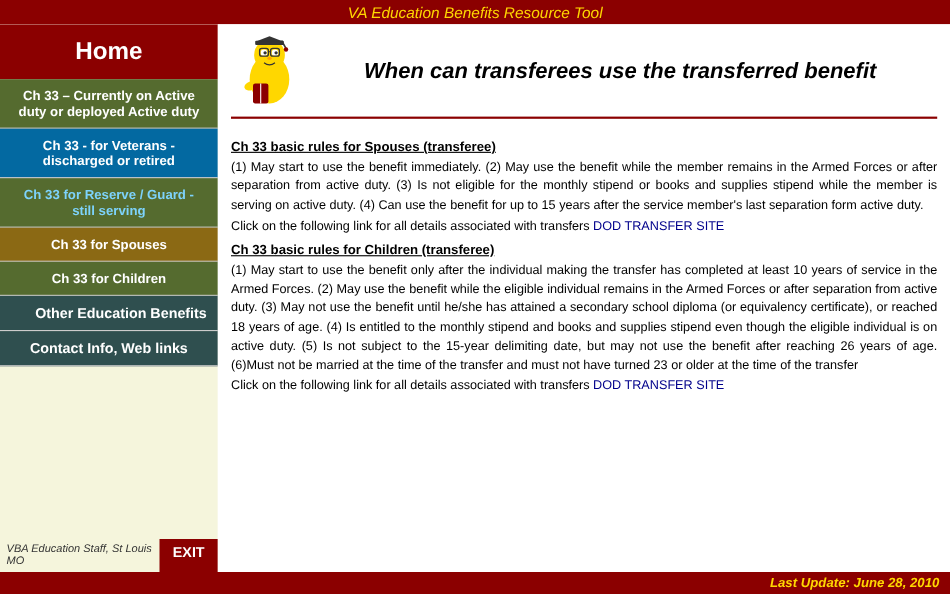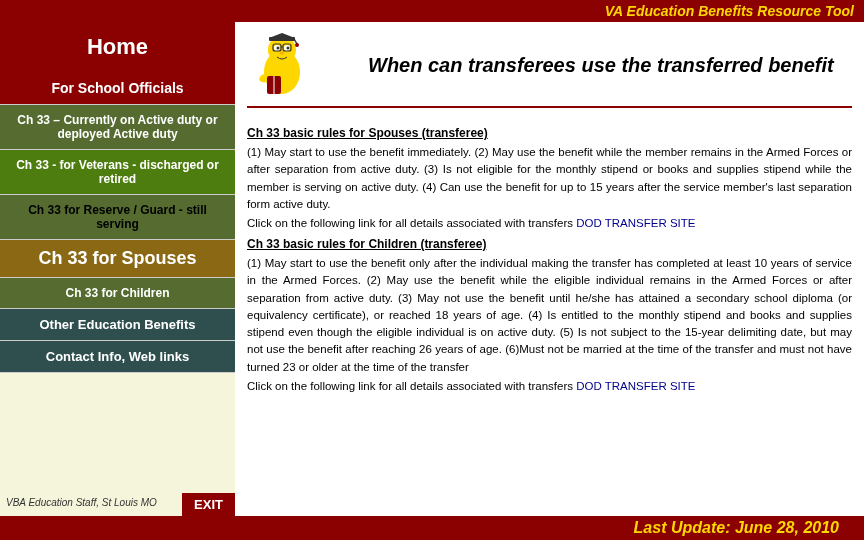--- a/index.html
+++ b/index.html
@@ -10,37 +10,37 @@
       font-size: 12px;
       overflow: hidden;
       display: flex;
       flex-direction: column;
     }
 
     
     #top-bar {
       background-color: #8B0000;
       color: #FFD700;
-      text-align: right;
+      text-align: center;
       padding: 3px 10px;
       font-style: italic;
       font-size: 14px;
-      font-weight: bold;
+      font-weight: normal;
     }
 
     
     #main-layout {
       display: flex;
       flex: 1;
       overflow: hidden;
     }
 
     
     #sidebar {
-      width: 235px;
+      width: 198px;
       background-color: #f5f5dc;
       display: flex;
       flex-direction: column;
       flex-shrink: 0;
     }
 
     .sidebar-home {
       background-color: #8B0000;
       color: white;
       font-size: 22px;
@@ -66,43 +66,44 @@
       background-color: #8B0000;
       color: #FFD700;
       font-size: 14px;
     }
     .sidebar-item.ch33-active {
       background-color: #556B2F;
       color: white;
       font-size: 12px;
     }
     .sidebar-item.ch33-veterans {
-      background-color: #4d7c0f;
+      background-color: #0369a1;
       color: white;
       font-size: 12px;
     }
     .sidebar-item.ch33-reserve {
       background-color: #556B2F;
-      color: #000000;
+      color: #7dd3fc;
       font-size: 12px;
     }
     .sidebar-item.ch33-spouses {
       background-color: #8B6914;
       color: white;
-      font-size: 18px;
+      font-size: 12px;
     }
     .sidebar-item.ch33-children {
       background-color: #556B2F;
       color: white;
       font-size: 12px;
     }
     .sidebar-item.other-ed {
       background-color: #2F4F4F;
       color: white;
       font-size: 13px;
+      text-align: right;
     }
     .sidebar-item.contact {
       background-color: #2F4F4F;
       color: white;
       font-size: 13px;
     }
 
     
     #sidebar-bottom {
       display: flex;
@@ -193,42 +194,39 @@
       cursor: pointer;
     }
 
     
     #bottom-bar {
       background-color: #8B0000;
       color: #FFD700;
       font-style: italic;
       font-weight: bold;
       text-align: right;
-      padding: 3px 25px;
-      font-size: 16px;
+      padding: 3px 10px;
+      font-size: 12px;
     }
   </style>
 </head>
 <body>
 
 <div id="top-bar">
   <span>VA Education Benefits Resource Tool</span>
 </div>
 
 <div id="main-layout">
 
   <div id="sidebar">
 
     <div class="sidebar-home">
       <span>Home</span>
     </div>
 
-    <div class="sidebar-item school-officials">
-      <span>For School Officials</span>
-    </div>
     <div class="sidebar-item ch33-active">
       <span>Ch 33 – Currently on Active duty or deployed Active duty</span>
     </div>
     <div class="sidebar-item ch33-veterans">
       <span>Ch 33 - for Veterans - discharged or retired</span>
     </div>
     <div class="sidebar-item ch33-reserve">
       <span>Ch 33 for Reserve / Guard - still serving</span>
     </div>
     <div class="sidebar-item ch33-spouses">

